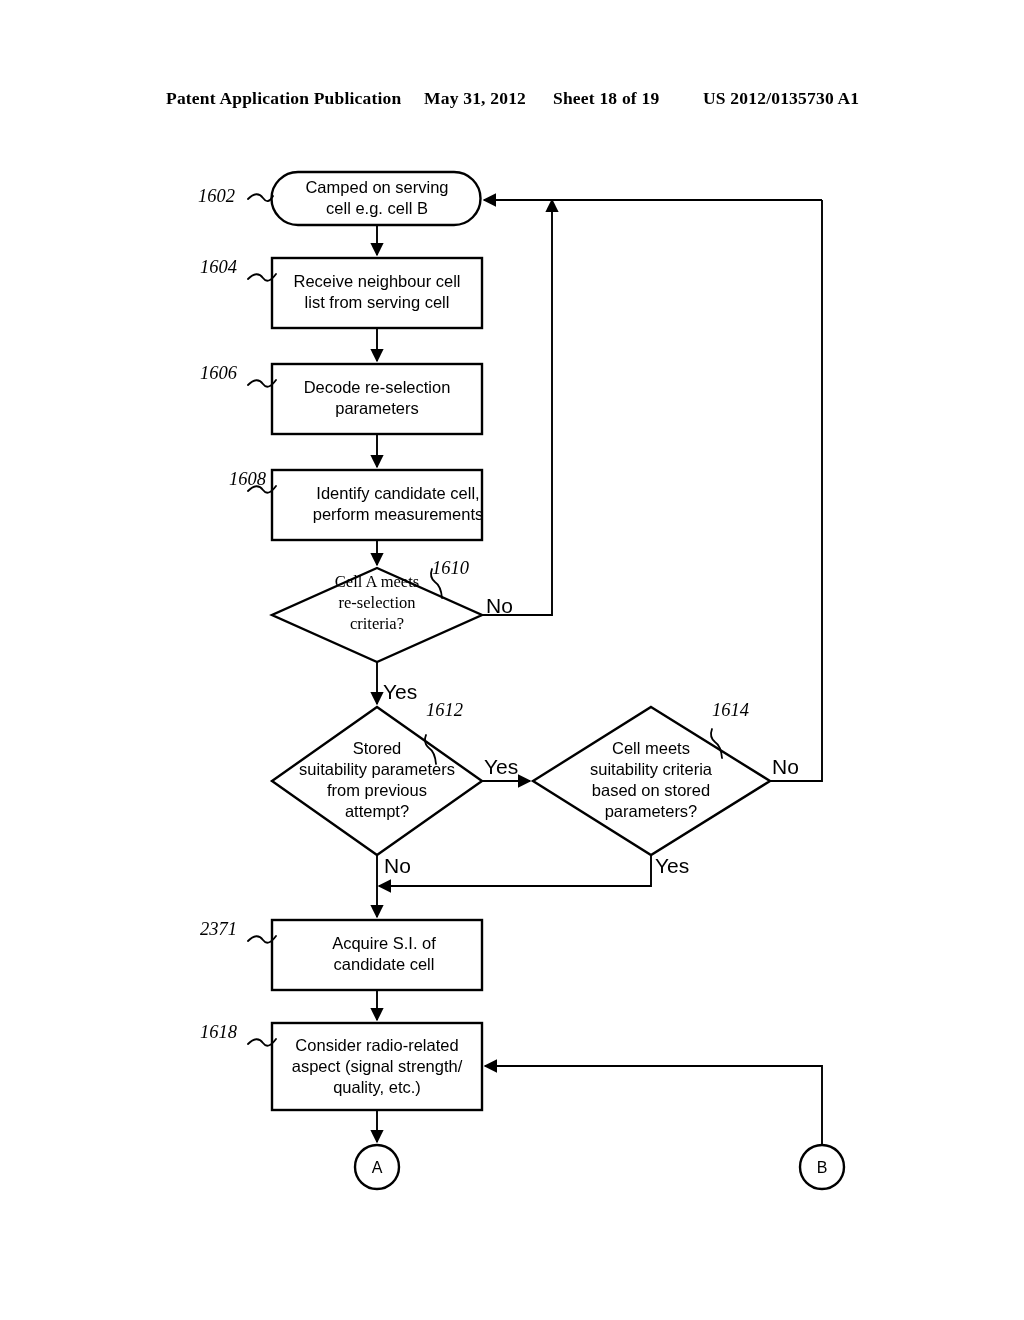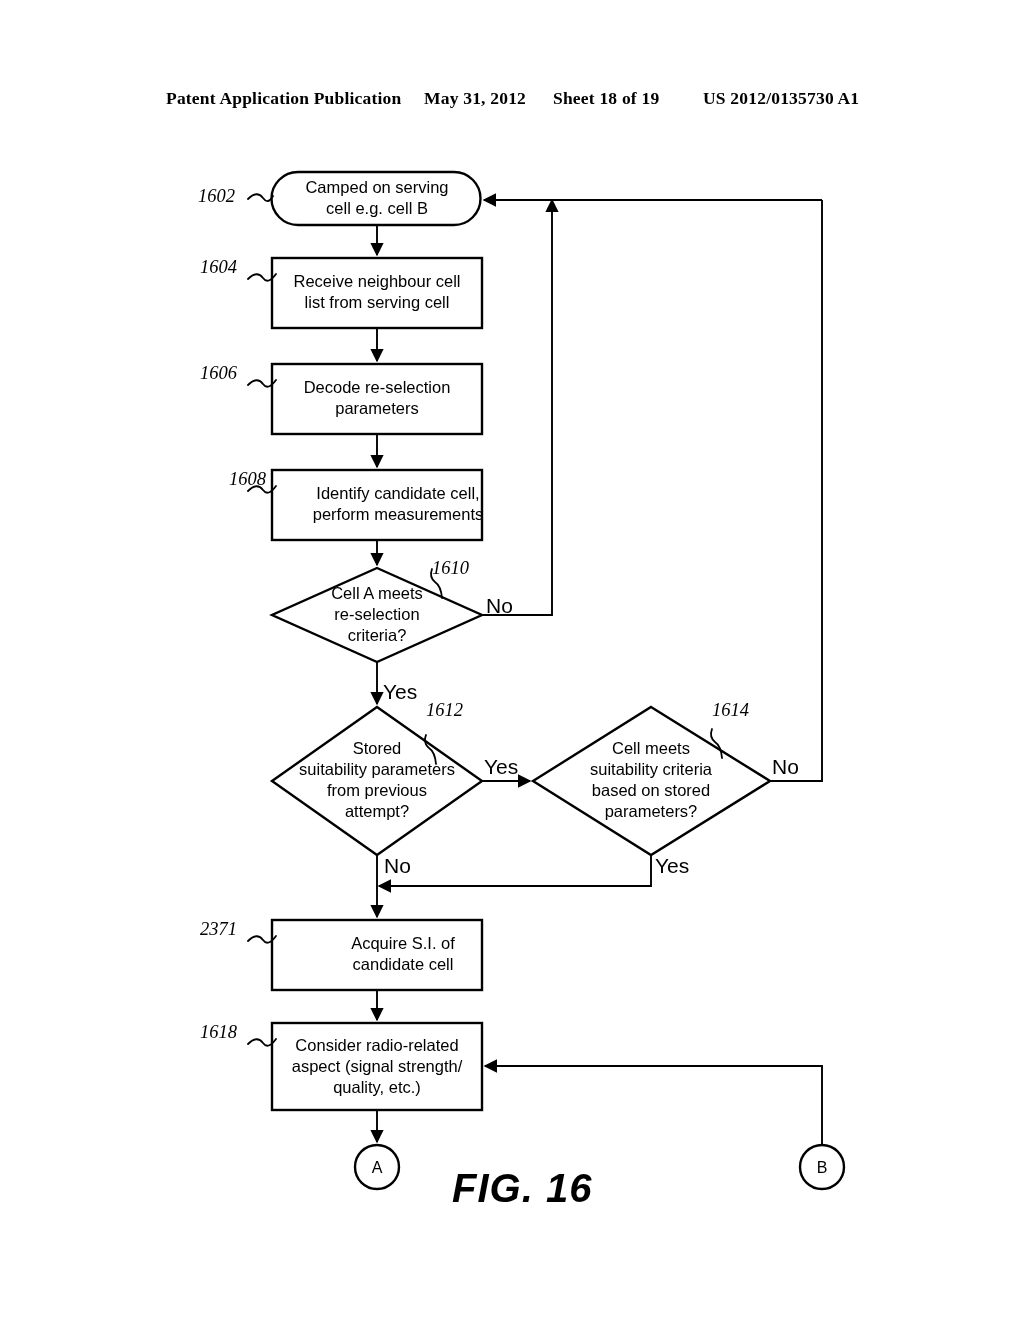--- a/index.html
+++ b/index.html
@@ -188,35 +188,35 @@
 
   <div class="node-text" style="left:274px; top:271px; width:206px;">Receive neighbour cell
 list from serving cell</div>
 
   <div class="node-text" style="left:274px; top:377px; width:206px;">Decode re-selection
 parameters</div>
 
   <div class="node-text" style="left:272px; top:483px; width:252px;">Identify candidate cell,
 perform measurements</div>
 
-  <div class="node-text" style="left:282px; top:583px; width:190px;">Cell A meets
+  <div class="node-text" style="left:282px; top:571px; width:190px;font-family:Liberation Serif, serif;">Cell A meets
 re-selection
 criteria?</div>
 
   <div class="node-text" style="left:263px; top:738px; width:228px;">Stored
 suitability parameters
 from previous
 attempt?</div>
 
   <div class="node-text" style="left:537px; top:738px; width:228px;">Cell meets
 suitability criteria
 based on stored
 parameters?</div>
 
-  <div class="node-text" style="left:274px; top:933px; width:220px;padding-left:19px;">Acquire S.I. of
+  <div class="node-text" style="left:274px; top:933px; width:220px;">Acquire S.I. of
 candidate cell</div>
 
   <div class="node-text" style="left:272px; top:1035px; width:210px;">Consider radio-related
 aspect (signal strength/
 quality, etc.)</div>
 
   <div class="conn-letter" style="left:357px; top:1159px; width:40px;">A</div>
   <div class="conn-letter" style="left:802px; top:1159px; width:40px;">B</div>
 
   <div class="edge-label" style="left:486px; top:597px;">No</div>
@@ -229,14 +229,13 @@
   <div class="ref-num" style="left:198px; top:186px;">1602</div>
   <div class="ref-num" style="left:200px; top:257px;">1604</div>
   <div class="ref-num" style="left:200px; top:363px;">1606</div>
   <div class="ref-num" style="left:200px; top:469px;margin-left:29px;">1608</div>
   <div class="ref-num" style="left:432px; top:558px;">1610</div>
   <div class="ref-num" style="left:426px; top:700px;">1612</div>
   <div class="ref-num" style="left:712px; top:700px;">1614</div>
   <div class="ref-num" style="left:200px; top:919px;">2371</div>
   <div class="ref-num" style="left:200px; top:1022px;">1618</div>
 
-  <div class="fig-caption" style="left:452px; top:1166px;">FIG. 16</div>
 </div>
 
 </body></html>

